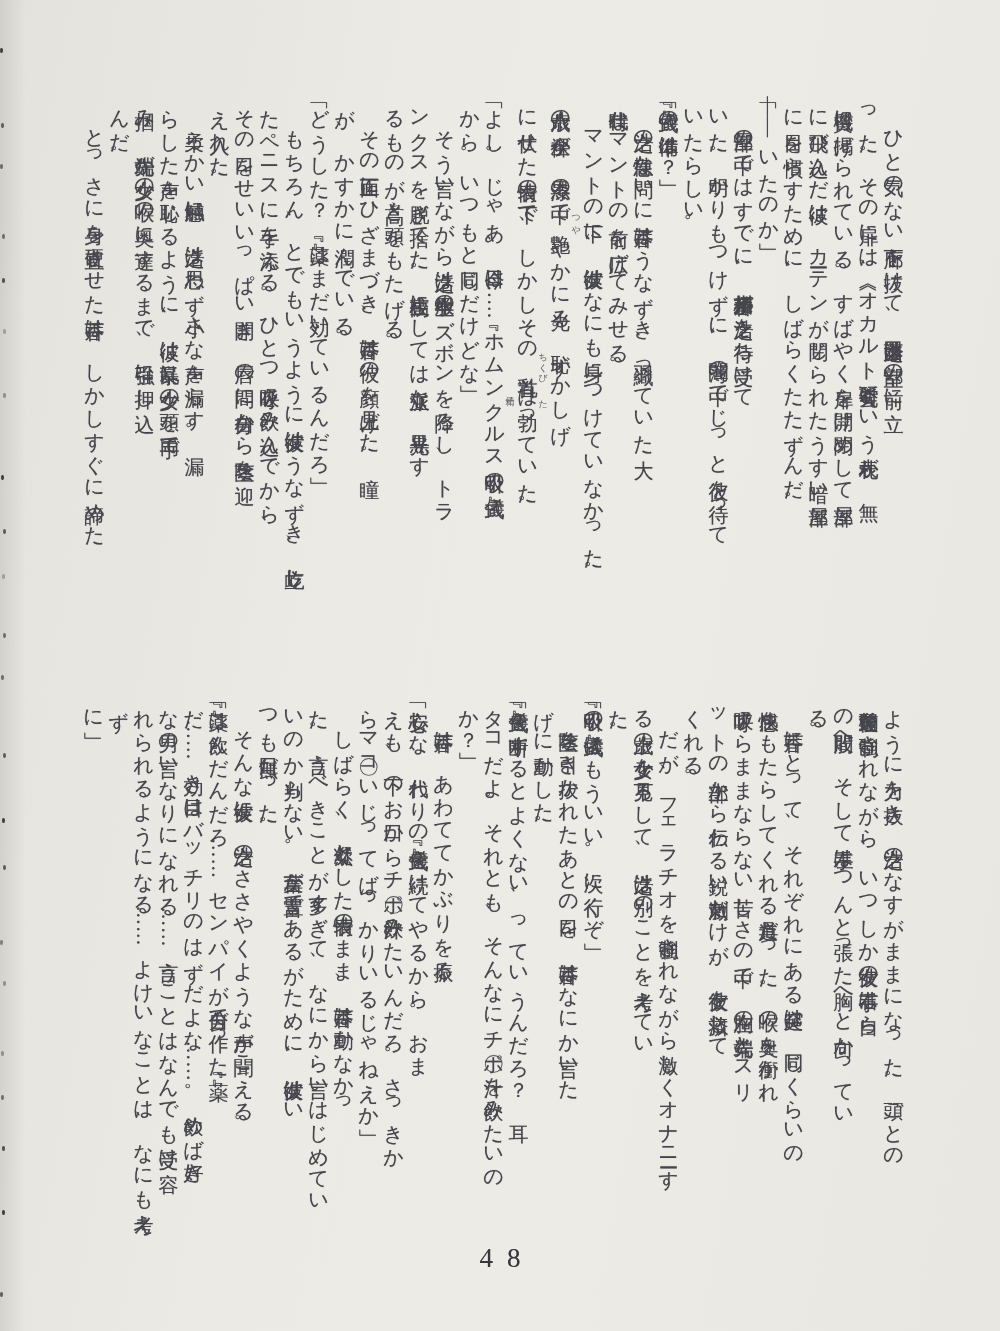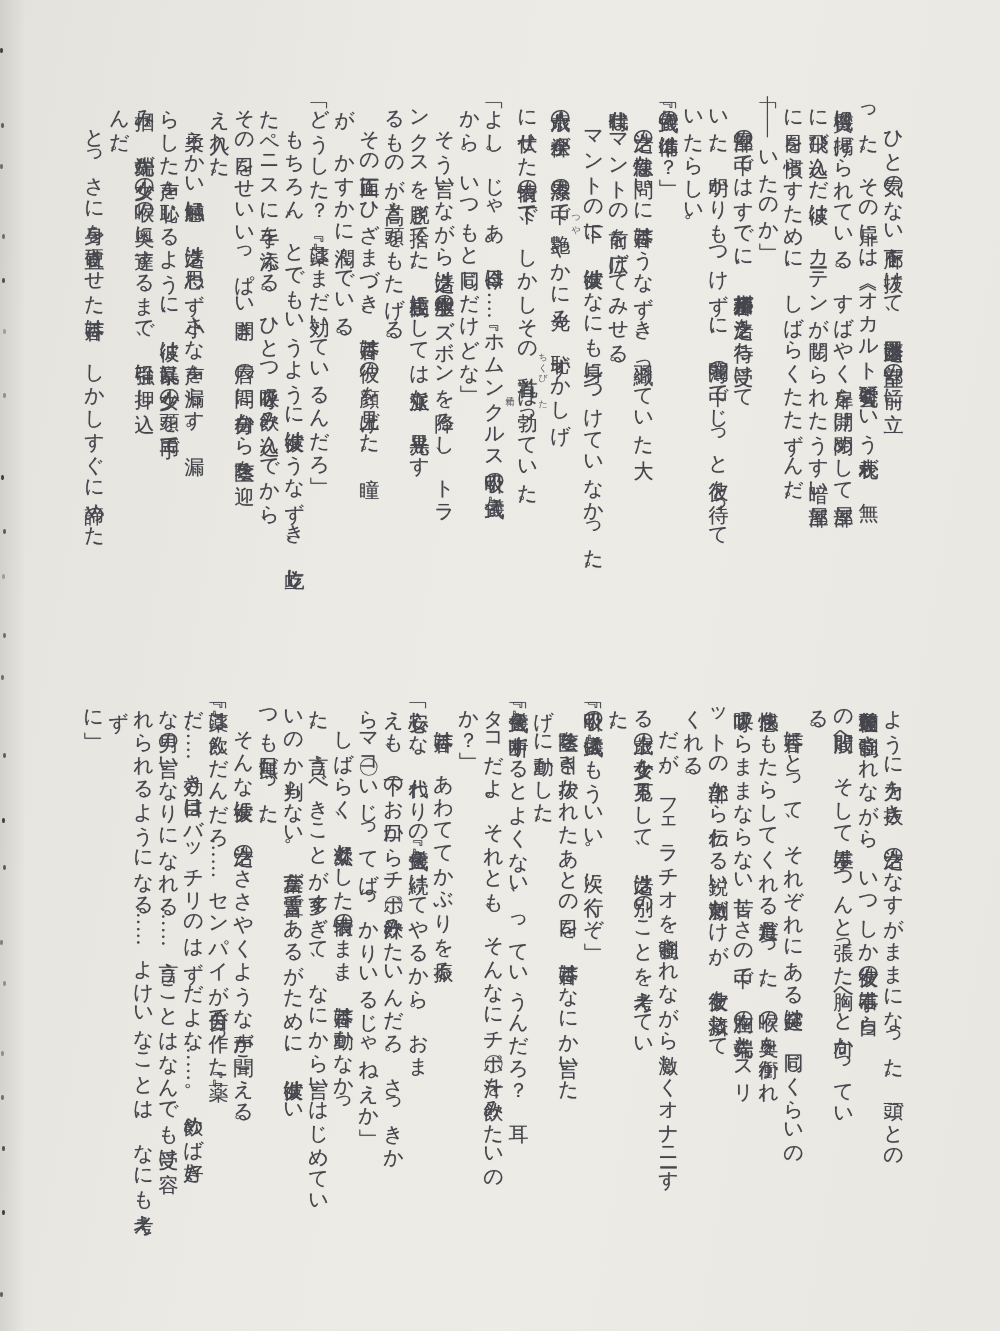--- a/index.html
+++ b/index.html
@@ -139,13 +139,14 @@
       <p>いのか判らない。言葉が豊富であるがために、彼女はい</p>
       <p>つも無口だった。</p>
       <p>　そんな彼女に、浩之のささやくような声が聞こえる。</p>
       <p>「『薬』は飲んだんだろ……センパイが自分で作った『薬』</p>
       <p>だ……効き目はバッチリのはずだよな……。飲めば好き</p>
       <p>な男の言いなりになれる……言うことはなんでも受け容</p>
       <p>れられるようになる……よけいなことは、なにも考えず</p>
       <p>に」</p>
     </div>
 
+  <div class="page-number">48</div>
 </div>
 
 </body></html>

